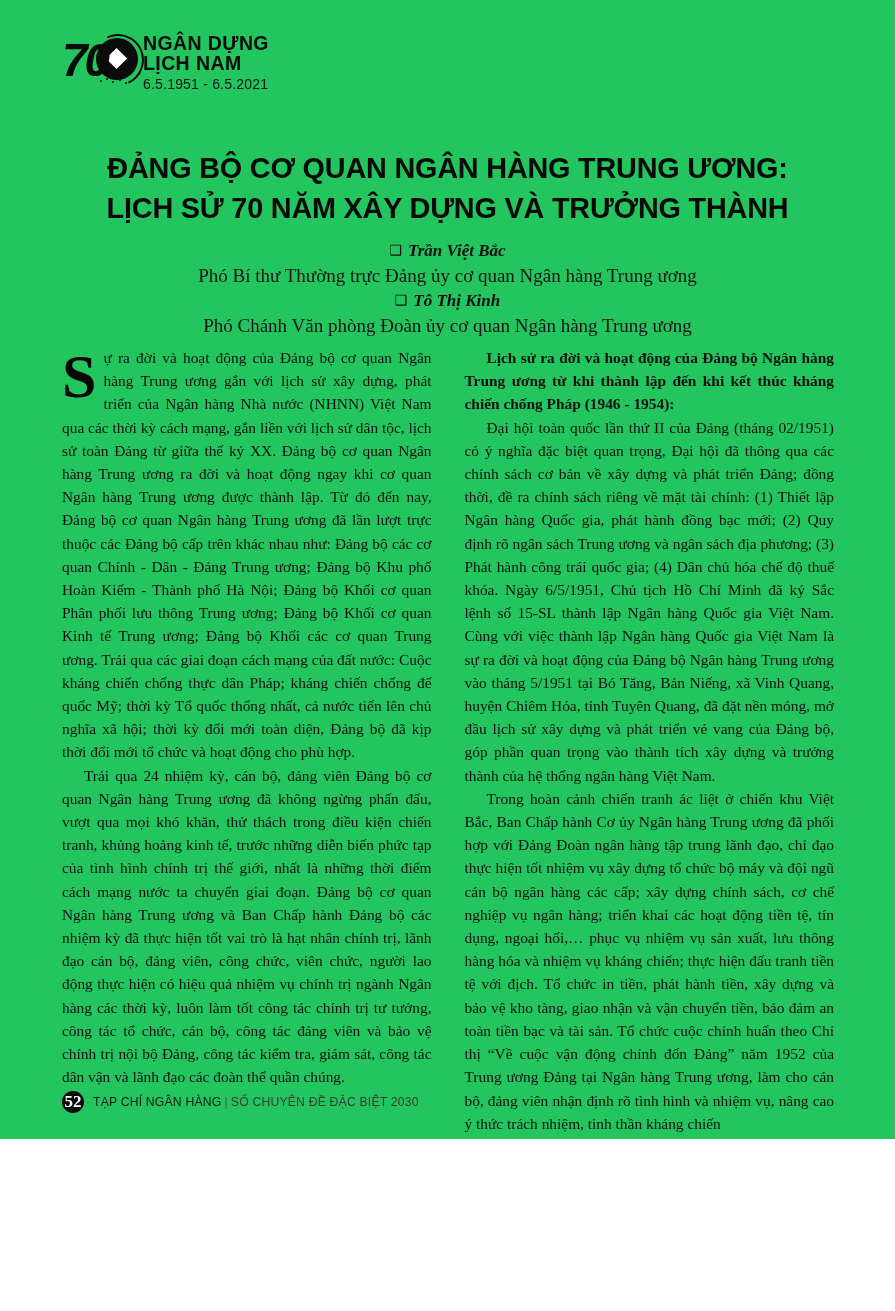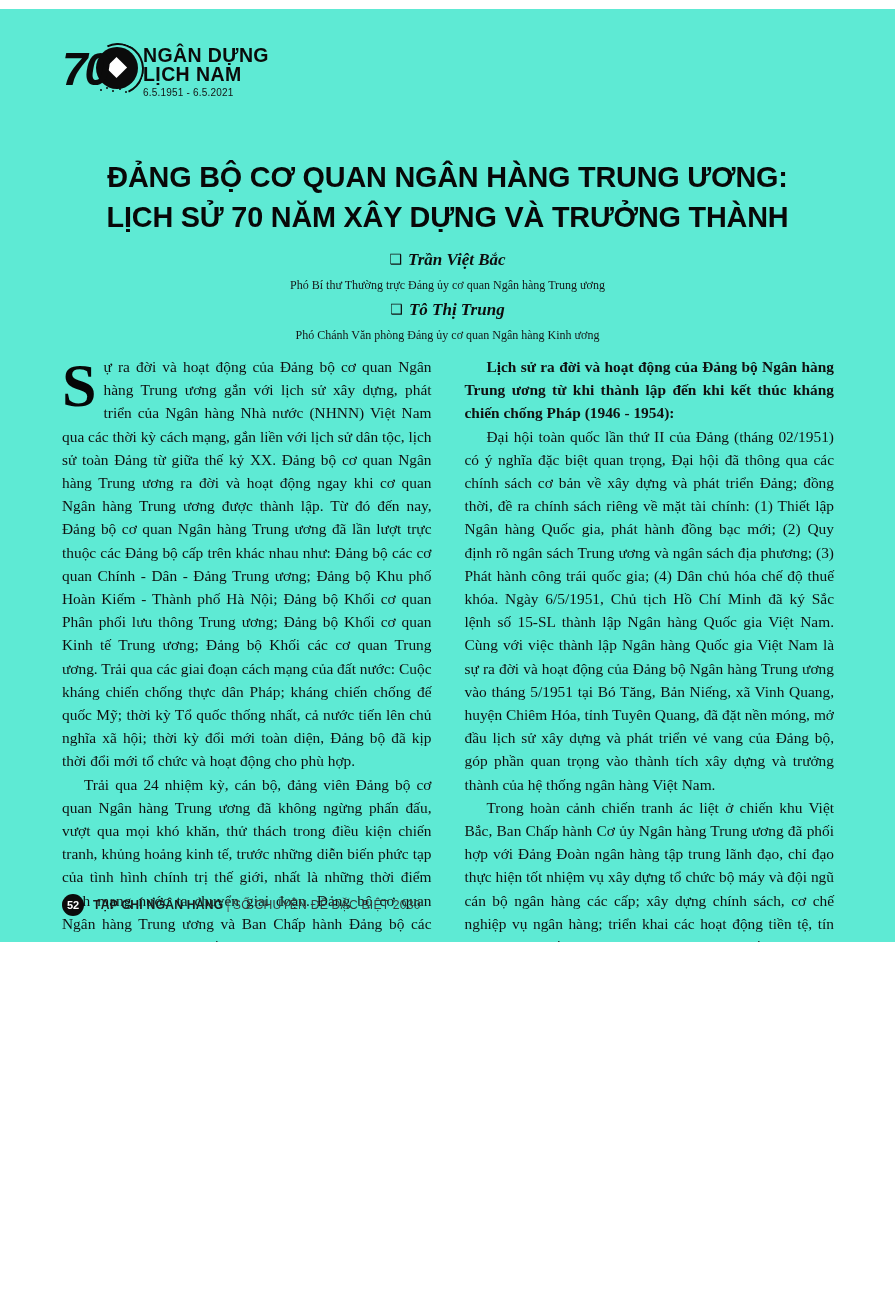--- a/index.html
+++ b/index.html
@@ -3,26 +3,25 @@
 <meta charset="utf-8">
 <style>
   html, body {
     margin: 0;
     padding: 0;
     background: #ffffff;
   }
   .page {
     position: relative;
     width: 895px;
-    height: 933px;
-    background: #5eead4;
+    height: 1139px;
+    background: #22c55e;
     overflow: hidden;
     font-family: "Liberation Serif", "DejaVu Serif", serif;
     color: #111111;
-    margin-top: 9px;
   }
 
   
   .masthead {
     position: absolute;
     left: 62px;
     top: 32px;
     display: flex;
     align-items: center;
     gap: 9px;
@@ -97,21 +96,21 @@
   .logo-words .w1,
   .logo-words .w2 {
     font-weight: bold;
     font-size: 19.5px;
     letter-spacing: 0.4px;
     color: #0b0b0b;
     display: block;
   }
   .logo-words .w3 {
     display: block;
-    font-size: 10px;
+    font-size: 14px;
     letter-spacing: 0.2px;
     color: #141414;
     margin-top: 3px;
   }
 
   
   .headline {
     position: absolute;
     left: 40px;
     top: 128px;
@@ -144,21 +143,21 @@
   }
   .pen-icon {
     display: inline-block;
     margin-right: 6px;
     font-size: 14px;
     font-style: normal;
     font-weight: normal;
     transform: translateY(-1px);
   }
   .author-role {
-    font-size: 12px;
+    font-size: 19px;
     line-height: 24px;
     color: #151515;
   }
 
   
   .columns {
     position: absolute;
     left: 62px;
     top: 346px;
     width: 772px;
@@ -202,35 +201,35 @@
     display: flex;
     align-items: center;
     gap: 9px;
   }
   .page-badge {
     width: 22px;
     height: 22px;
     border-radius: 50%;
     background: #0b0b0b;
     color: #ffffff;
-    font-family: Liberation Sans, sans-serif;
-    font-weight: bold;
-    font-size: 11px;
+    font-family: Liberation Serif, serif;
+    font-weight: bold;
+    font-size: 17px;
     display: flex;
     align-items: center;
     justify-content: center;
   }
   .footer-text {
     font-family: "Liberation Sans", sans-serif;
     font-size: 12.2px;
     letter-spacing: 0.2px;
     color: #1a1a1a;
     white-space: nowrap;
   }
-  .footer-text .strong { font-weight: bold; }
+  .footer-text .strong { font-weight: normal; }
   .footer-text .sep { margin: 0 3px; color: #555; }
   .footer-text .light { color: #3a3a3a; }
 </style>
 </head>
 <body>
 
 <div class="page">
 
   <div class="masthead">
     <div class="logo-mark">
@@ -257,23 +256,23 @@
     <span class="hl-line">ĐẢNG BỘ CƠ QUAN NGÂN HÀNG TRUNG ƯƠNG:</span>
     <span class="hl-line">LỊCH SỬ 70 NĂM XÂY DỰNG VÀ TRƯỞNG THÀNH</span>
   </h1>
 
   <div class="byline">
     <div class="author-name">
       <span class="pen-icon">❑</span><span>Trần Việt Bắc</span>
     </div>
     <div class="author-role">Phó Bí thư Thường trực Đảng ủy cơ quan Ngân hàng Trung ương</div>
     <div class="author-name">
-      <span class="pen-icon">❑</span><span>Tô Thị Trung</span>
-    </div>
-    <div class="author-role">Phó Chánh Văn phòng Đảng ủy cơ quan Ngân hàng Kinh ương</div>
+      <span class="pen-icon">❑</span><span>Tô Thị Kinh</span>
+    </div>
+    <div class="author-role">Phó Chánh Văn phòng Đoàn ủy cơ quan Ngân hàng Trung ương</div>
   </div>
 
   <div class="columns">
     <div class="col">
       <p class="lead"><span class="dropcap">S</span><span>ự ra đời và hoạt động của Đảng bộ cơ quan Ngân hàng Trung ương gắn với lịch sử xây dựng, phát triển của Ngân hàng Nhà nước (NHNN) Việt Nam qua các thời kỳ cách mạng, gắn liền với lịch sử dân tộc, lịch sử toàn Đảng từ giữa thế kỷ XX. Đảng bộ cơ quan Ngân hàng Trung ương ra đời và hoạt động ngay khi cơ quan Ngân hàng Trung ương được thành lập. Từ đó đến nay, Đảng bộ cơ quan Ngân hàng Trung ương đã lần lượt trực thuộc các Đảng bộ cấp trên khác nhau như: Đảng bộ các cơ quan Chính - Dân - Đảng Trung ương; Đảng bộ Khu phố Hoàn Kiếm - Thành phố Hà Nội; Đảng bộ Khối cơ quan Phân phối lưu thông Trung ương; Đảng bộ Khối cơ quan Kinh tế Trung ương; Đảng bộ Khối các cơ quan Trung ương. Trải qua các giai đoạn cách mạng của đất nước: Cuộc kháng chiến chống thực dân Pháp; kháng chiến chống đế quốc Mỹ; thời kỳ Tổ quốc thống nhất, cả nước tiến lên chủ nghĩa xã hội; thời kỳ đổi mới toàn diện, Đảng bộ đã kịp thời đổi mới tổ chức và hoạt động cho phù hợp.</span></p>
       <p>Trải qua 24 nhiệm kỳ, cán bộ, đảng viên Đảng bộ cơ quan Ngân hàng Trung ương đã không ngừng phấn đấu, vượt qua mọi khó khăn, thử thách trong điều kiện chiến tranh, khủng hoảng kinh tế, trước những diễn biến phức tạp của tình hình chính trị thế giới, nhất là những thời điểm cách mạng nước ta chuyển giai đoạn. Đảng bộ cơ quan Ngân hàng Trung ương và Ban Chấp hành Đảng bộ các nhiệm kỳ đã thực hiện tốt vai trò là hạt nhân chính trị, lãnh đạo cán bộ, đảng viên, công chức, viên chức, người lao động thực hiện có hiệu quả nhiệm vụ chính trị ngành Ngân hàng các thời kỳ, luôn làm tốt công tác chính trị tư tưởng, công tác tổ chức, cán bộ, công tác đảng viên và bảo vệ chính trị nội bộ Đảng, công tác kiểm tra, giám sát, công tác dân vận và lãnh đạo các đoàn thể quần chúng.</p>
     </div>
     <div class="col">
       <p class="sub-head">Lịch sử ra đời và hoạt động của Đảng bộ Ngân hàng Trung ương từ khi thành lập đến khi kết thúc kháng chiến chống Pháp (1946 - 1954):</p>
       <p>Đại hội toàn quốc lần thứ II của Đảng (tháng 02/1951) có ý nghĩa đặc biệt quan trọng, Đại hội đã thông qua các chính sách cơ bản về xây dựng và phát triển Đảng; đồng thời, đề ra chính sách riêng về mặt tài chính: (1) Thiết lập Ngân hàng Quốc gia, phát hành đồng bạc mới; (2) Quy định rõ ngân sách Trung ương và ngân sách địa phương; (3) Phát hành công trái quốc gia; (4) Dân chủ hóa chế độ thuế khóa. Ngày 6/5/1951, Chủ tịch Hồ Chí Minh đã ký Sắc lệnh số 15-SL thành lập Ngân hàng Quốc gia Việt Nam. Cùng với việc thành lập Ngân hàng Quốc gia Việt Nam là sự ra đời và hoạt động của Đảng bộ Ngân hàng Trung ương vào tháng 5/1951 tại Bó Tăng, Bản Niếng, xã Vinh Quang, huyện Chiêm Hóa, tỉnh Tuyên Quang, đã đặt nền móng, mở đầu lịch sử xây dựng và phát triển vẻ vang của Đảng bộ, góp phần quan trọng vào thành tích xây dựng và trưởng thành của hệ thống ngân hàng Việt Nam.</p>

